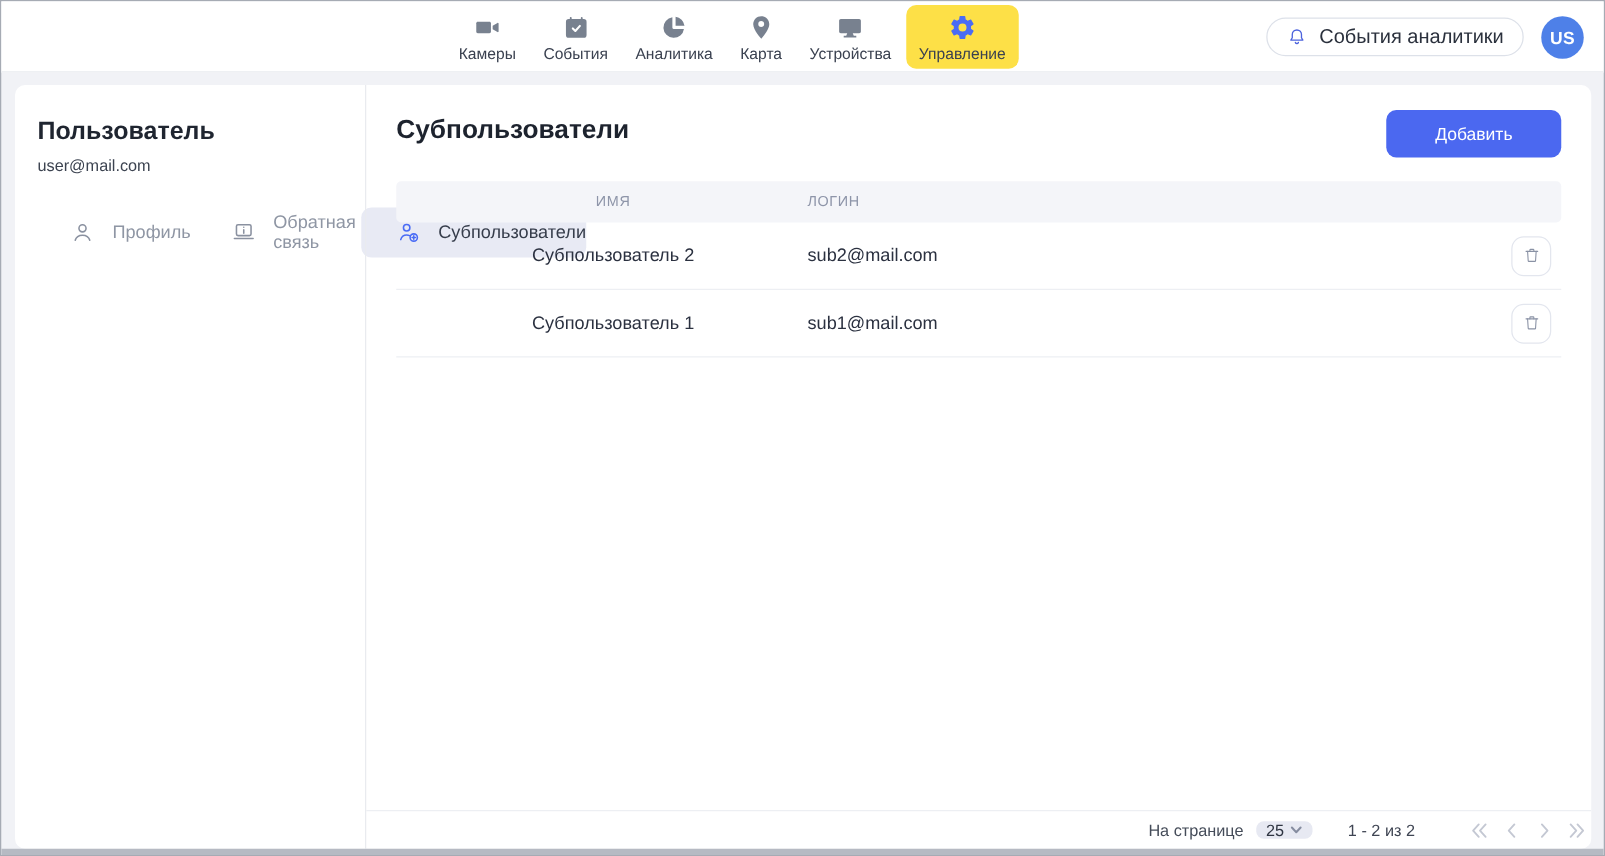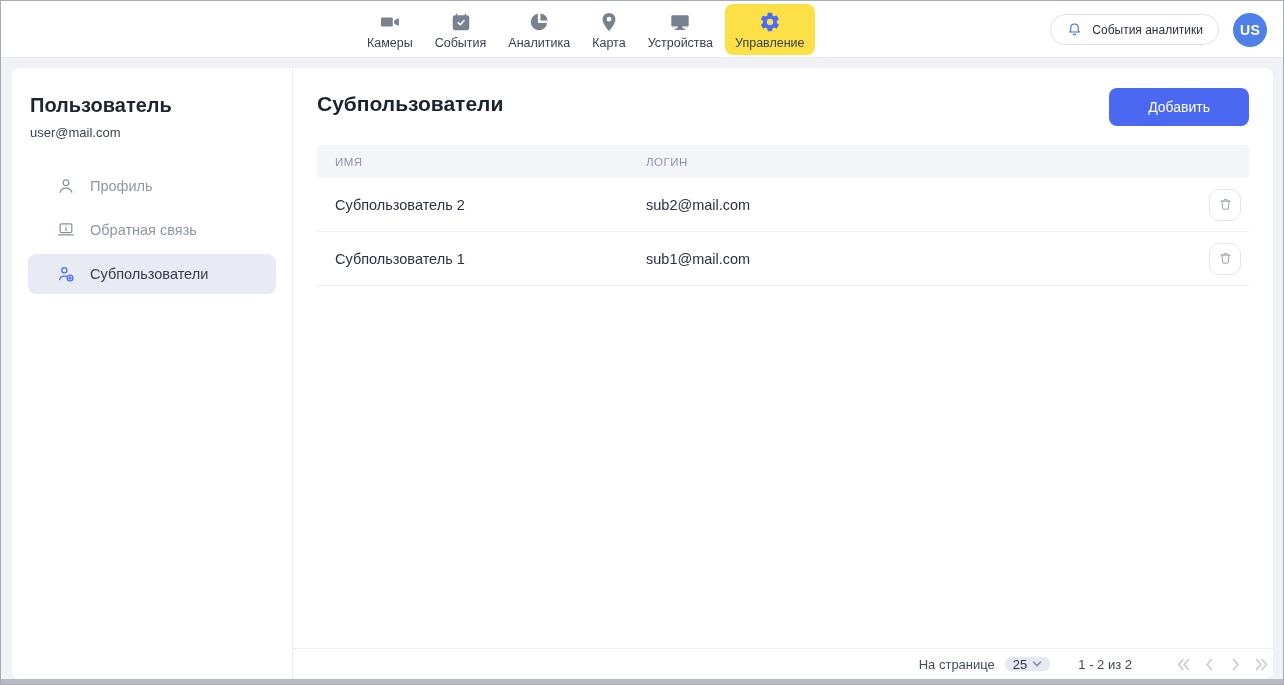--- a/index.html
+++ b/index.html
@@ -10,47 +10,47 @@
   
   .topbar { position:absolute; top:0; left:0; right:0; height:57px; background:#fff; border-bottom:1px solid #e9ebef; }
   .tabs { position:absolute; left:356px; top:3px; display:flex; gap:2px; }
   .tab { display:flex; flex-direction:column; align-items:center; padding:6px 10px 5px; border-radius:8px; cursor:pointer; }
   .tab .nav-ic { width:24px; height:24px; display:flex; align-items:center; justify-content:center; }
   .tab .nav-ic svg { width:22px; height:22px; fill:#78818f; }
   .tab-label { font-size:12.5px; color:#3a4150; margin-top:2px; white-space:nowrap; }
   .tab.active { background:#fde047; }
   .tab.active .nav-ic svg { fill:#4a6cf5; }
   .hdr-right { position:absolute; right:16px; top:0; height:57px; display:flex; align-items:center; gap:14px; }
-  .events-btn { display:flex; align-items:center; gap:9px; height:31px; padding:0 15px; border:1px solid #dde1e9; border-radius:16px; background:#fff; font-size:12px; color:#2b313d; font-family:inherit; cursor:pointer; }
+  .events-btn { display:flex; align-items:center; gap:9px; height:31px; padding:0 15px; border:1px solid #dde1e9; border-radius:16px; background:#fff; font-size:16px; color:#2b313d; font-family:inherit; cursor:pointer; }
   .events-btn svg { width:17px; height:17px; stroke:#4c63dd; fill:none; stroke-width:1.5; stroke-linecap:round; stroke-linejoin:round; }
   .avatar { width:34px; height:34px; border-radius:50%; background:#4e80e8; color:#fff; font-size:14px; font-weight:bold; display:flex; align-items:center; justify-content:center; letter-spacing:.3px; cursor:pointer; }
 
   
   .card { position:absolute; top:67px; left:11px; width:1261px; height:611px; background:#fff; border-radius:8px; display:flex; overflow:hidden; }
 
   
   .sidebar { width:280px; padding-top:26px; flex-shrink:0; }
   .user-title { padding-left:18px; font-size:20px; font-weight:bold; color:#1f2530; }
   .user-email { padding-left:18px; font-size:13px; color:#3c4350; margin-top:8px; }
-  .side-menu { margin-top:26px; padding:0 16px; display:flex; flex-direction:column; gap:4px; }
+  .side-menu { margin-top:26px; padding:0 16px; display:flex; flex-direction:row; gap:4px; }
   .side-item { height:40px; border-radius:8px; display:flex; align-items:center; padding-left:28px; gap:14px; font-size:14.5px; color:#8f96a4; cursor:pointer; }
   .side-item svg { width:20px; height:20px; stroke:#8a91a0; fill:none; stroke-width:1.5; stroke-linecap:round; stroke-linejoin:round; flex-shrink:0; }
   .side-item.active { background:#e8eaf4; color:#363d4b; }
   .side-item.active svg { stroke:#4a6cf5; }
 
   
   .main { flex:1; border-left:1px solid #e9ebef; display:flex; flex-direction:column; }
   .main-head { display:flex; justify-content:space-between; align-items:flex-start; padding:20px 24px 0; }
   .page-title { font-size:21px; font-weight:bold; color:#1d232e; margin-top:4px; }
   .add-btn { background:#4b68f0; color:#fff; border:none; border-radius:8px; height:38px; padding:0 39px; font-size:14px; font-family:Liberation Sans, sans-serif; cursor:pointer; }
 
   .table { margin:19px 24px 0; }
   .t-head { display:flex; align-items:center; background:#f4f5f9; border-radius:4px; height:33px; }
   .th { font-size:11.5px; color:#8e95a9; letter-spacing:.5px; }
-  .col-name { width:329px; padding-left:18px; }
+  .col-name { width:329px; padding-left:18px;text-align:center; }
   .col-login { flex:1; }
   .col-action { width:48px; display:flex; justify-content:center; }
   .t-row { display:flex; align-items:center; height:54px; border-bottom:1px solid #edeff3; font-size:14.5px; color:#2b3140; }
   .del-btn { width:32px; height:32px; border:1px solid #e3e6ee; border-radius:10px; background:#fff; display:flex; align-items:center; justify-content:center; cursor:pointer; }
   .del-btn svg { width:15px; height:15px; stroke:#8a92a5; fill:none; stroke-width:1.4; stroke-linecap:round; stroke-linejoin:round; }
 
   
   .footer { margin-top:auto; border-top:1px solid #edeff3; height:31px; display:flex; align-items:center; justify-content:flex-end; padding-right:2px; font-size:13px; color:#454c59; }
   .pp-select { background:#e7e9f2; border-radius:6px; height:14px; padding:0 8px; display:flex; align-items:center; gap:5px; margin-left:10px; font-size:13px; color:#2f3542; cursor:pointer; }
   .pp-select svg { width:10px; height:10px; stroke:#868da0; fill:none; stroke-width:1.6; stroke-linecap:round; stroke-linejoin:round; }

